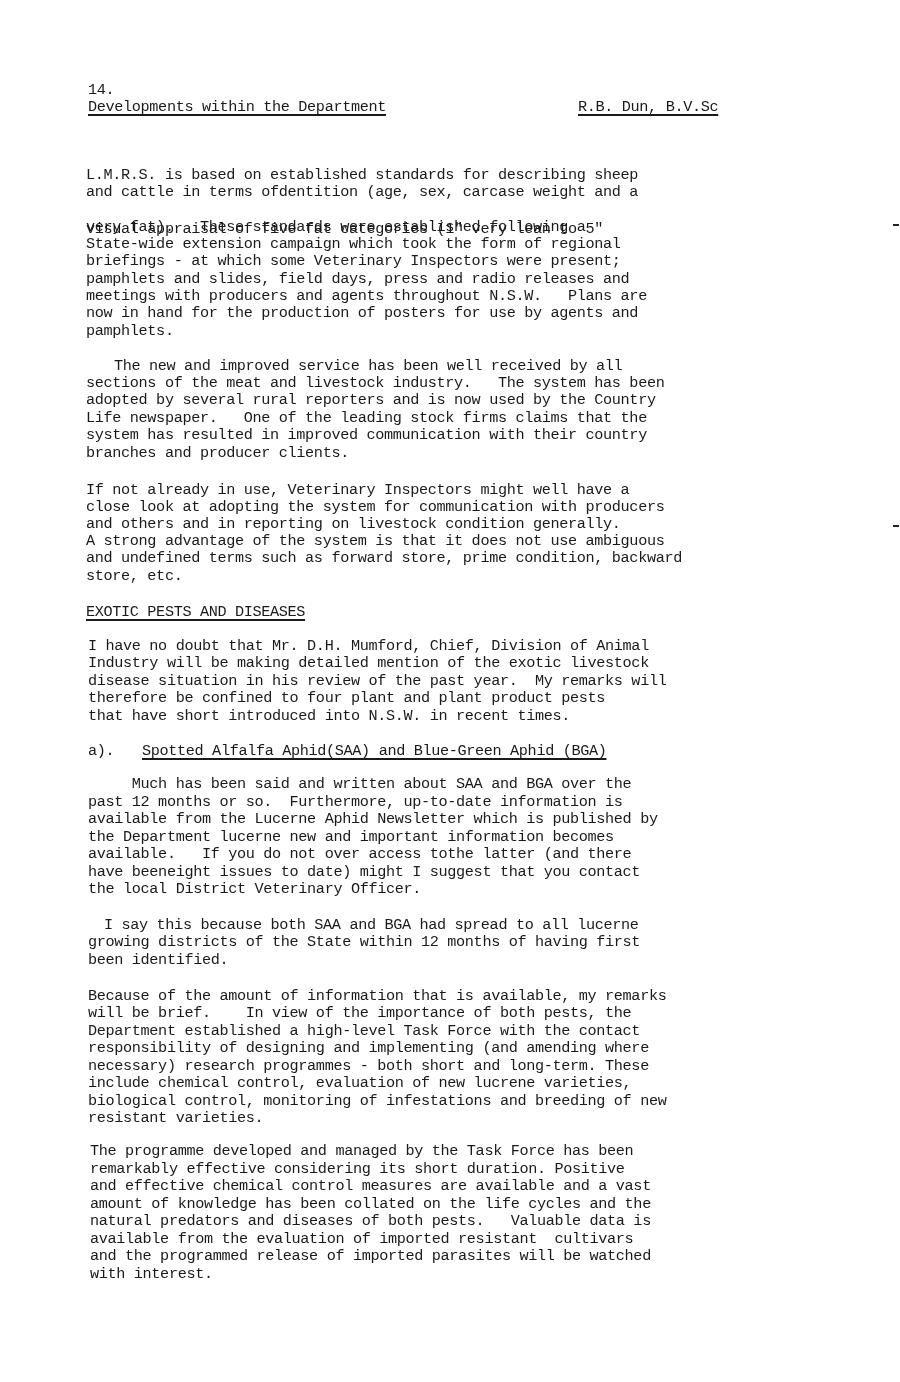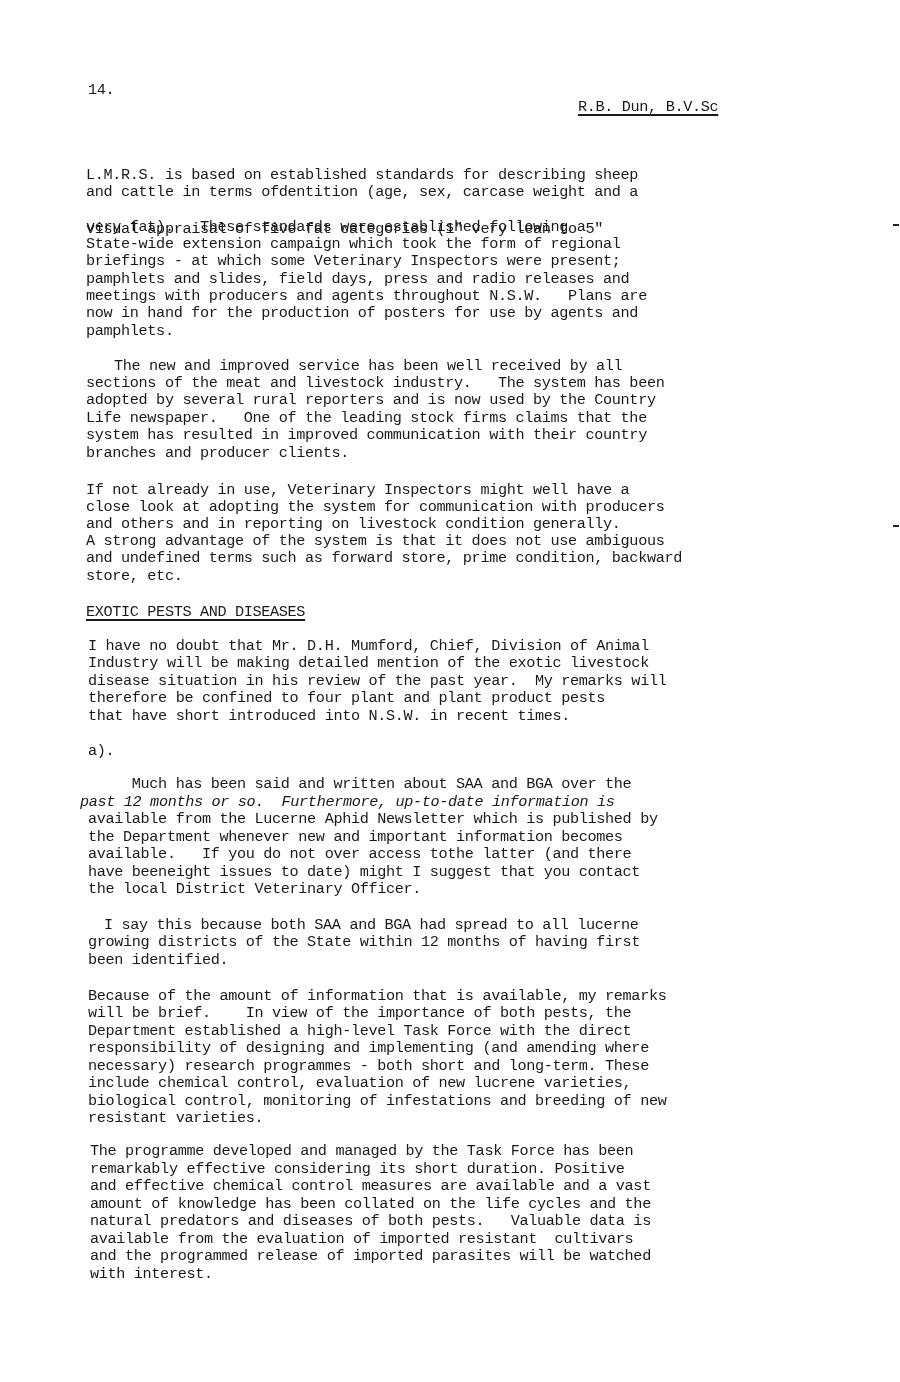--- a/index.html
+++ b/index.html
@@ -15,20 +15,21 @@
     }
     .u { text-decoration: underline; text-underline-offset: 3px; text-decoration-thickness: 1.5px; }
     .mark { position: absolute; background: #222; height: 2px; width: 6px; }
   </style>
 </head>
 <body>
 
 <div class="page">
 
   <div class="line" style="left:88px;top:82px;">14.</div>
+  <div class="line u" style="left:88px;top:99px;">Developments within the Department</div>
   <div class="line u" style="left:578px;top:99px;">R.B. Dun, B.V.Sc</div>
 
   <div>
     <div class="line" style="left:86px;top:167px;">L.M.R.S. is based on established standards for describing sheep</div>
     <div class="line" style="left:86px;top:184px;">and cattle in terms ofdentition (age, sex, carcase weight and a</div>
     <div class="line" style="left:86px;top:201px;margin-top:20px;">visual appraisal of five fat categories (1" very lean to 5"</div>
     <div class="line" style="left:86px;top:219px;">very fat).   These standards were established following a</div>
     <div class="line" style="left:86px;top:236px;">State-wide extension campaign which took the form of regional</div>
     <div class="line" style="left:86px;top:253px;">briefings - at which some Veterinary Inspectors were present;</div>
     <div class="line" style="left:86px;top:271px;">pamphlets and slides, field days, press and radio releases and</div>
@@ -59,41 +60,42 @@
 
   <div>
     <div class="line" style="left:88px;top:638px;">I have no doubt that Mr. D.H. Mumford, Chief, Division of Animal</div>
     <div class="line" style="left:88px;top:655px;">Industry will be making detailed mention of the exotic livestock</div>
     <div class="line" style="left:88px;top:673px;">disease situation in his review of the past year.  My remarks will</div>
     <div class="line" style="left:88px;top:690px;">therefore be confined to four plant and plant product pests</div>
     <div class="line" style="left:88px;top:708px;">that have short introduced into N.S.W. in recent times.</div>
   </div>
 
   <div class="line" style="left:88px;top:743px;">a).</div>
+  <div class="line u" style="left:142px;top:743px;">Spotted Alfalfa Aphid(SAA) and Blue-Green Aphid (BGA)</div>
 
   <div>
     <div class="line" style="left:88px;top:776px;">     Much has been said and written about SAA and BGA over the</div>
-    <div class="line" style="left:80px;top:794px;font-style:italic;">past 12 months or so.  Furthermore, up-to-date information is</div>
+    <div class="line" style="left:88px;top:794px;">past 12 months or so.  Furthermore, up-to-date information is</div>
     <div class="line" style="left:88px;top:811px;">available from the Lucerne Aphid Newsletter which is published by</div>
-    <div class="line" style="left:88px;top:829px;">the Department whenever new and important information becomes</div>
+    <div class="line" style="left:88px;top:829px;">the Department lucerne new and important information becomes</div>
     <div class="line" style="left:88px;top:846px;">available.   If you do not over access tothe latter (and there</div>
     <div class="line" style="left:88px;top:864px;">have beeneight issues to date) might I suggest that you contact</div>
     <div class="line" style="left:88px;top:881px;">the local District Veterinary Officer.</div>
   </div>
 
   <div>
     <div class="line" style="left:104px;top:917px;">I say this because both SAA and BGA had spread to all lucerne</div>
     <div class="line" style="left:88px;top:934px;">growing districts of the State within 12 months of having first</div>
     <div class="line" style="left:88px;top:952px;">been identified.</div>
   </div>
 
   <div>
     <div class="line" style="left:88px;top:988px;">Because of the amount of information that is available, my remarks</div>
     <div class="line" style="left:88px;top:1005px;">will be brief.    In view of the importance of both pests, the</div>
-    <div class="line" style="left:88px;top:1023px;">Department established a high-level Task Force with the direct</div>
+    <div class="line" style="left:88px;top:1023px;">Department established a high-level Task Force with the contact</div>
     <div class="line" style="left:88px;top:1040px;">responsibility of designing and implementing (and amending where</div>
     <div class="line" style="left:88px;top:1058px;">necessary) research programmes - both short and long-term. These</div>
     <div class="line" style="left:88px;top:1075px;">include chemical control, evaluation of new lucrene varieties,</div>
     <div class="line" style="left:88px;top:1093px;">biological control, monitoring of infestations and breeding of new</div>
     <div class="line" style="left:88px;top:1110px;">resistant varieties.</div>
   </div>
 
   <div>
     <div class="line" style="left:90px;top:1143px;">The programme developed and managed by the Task Force has been</div>
     <div class="line" style="left:90px;top:1161px;">remarkably effective considering its short duration. Positive</div>

